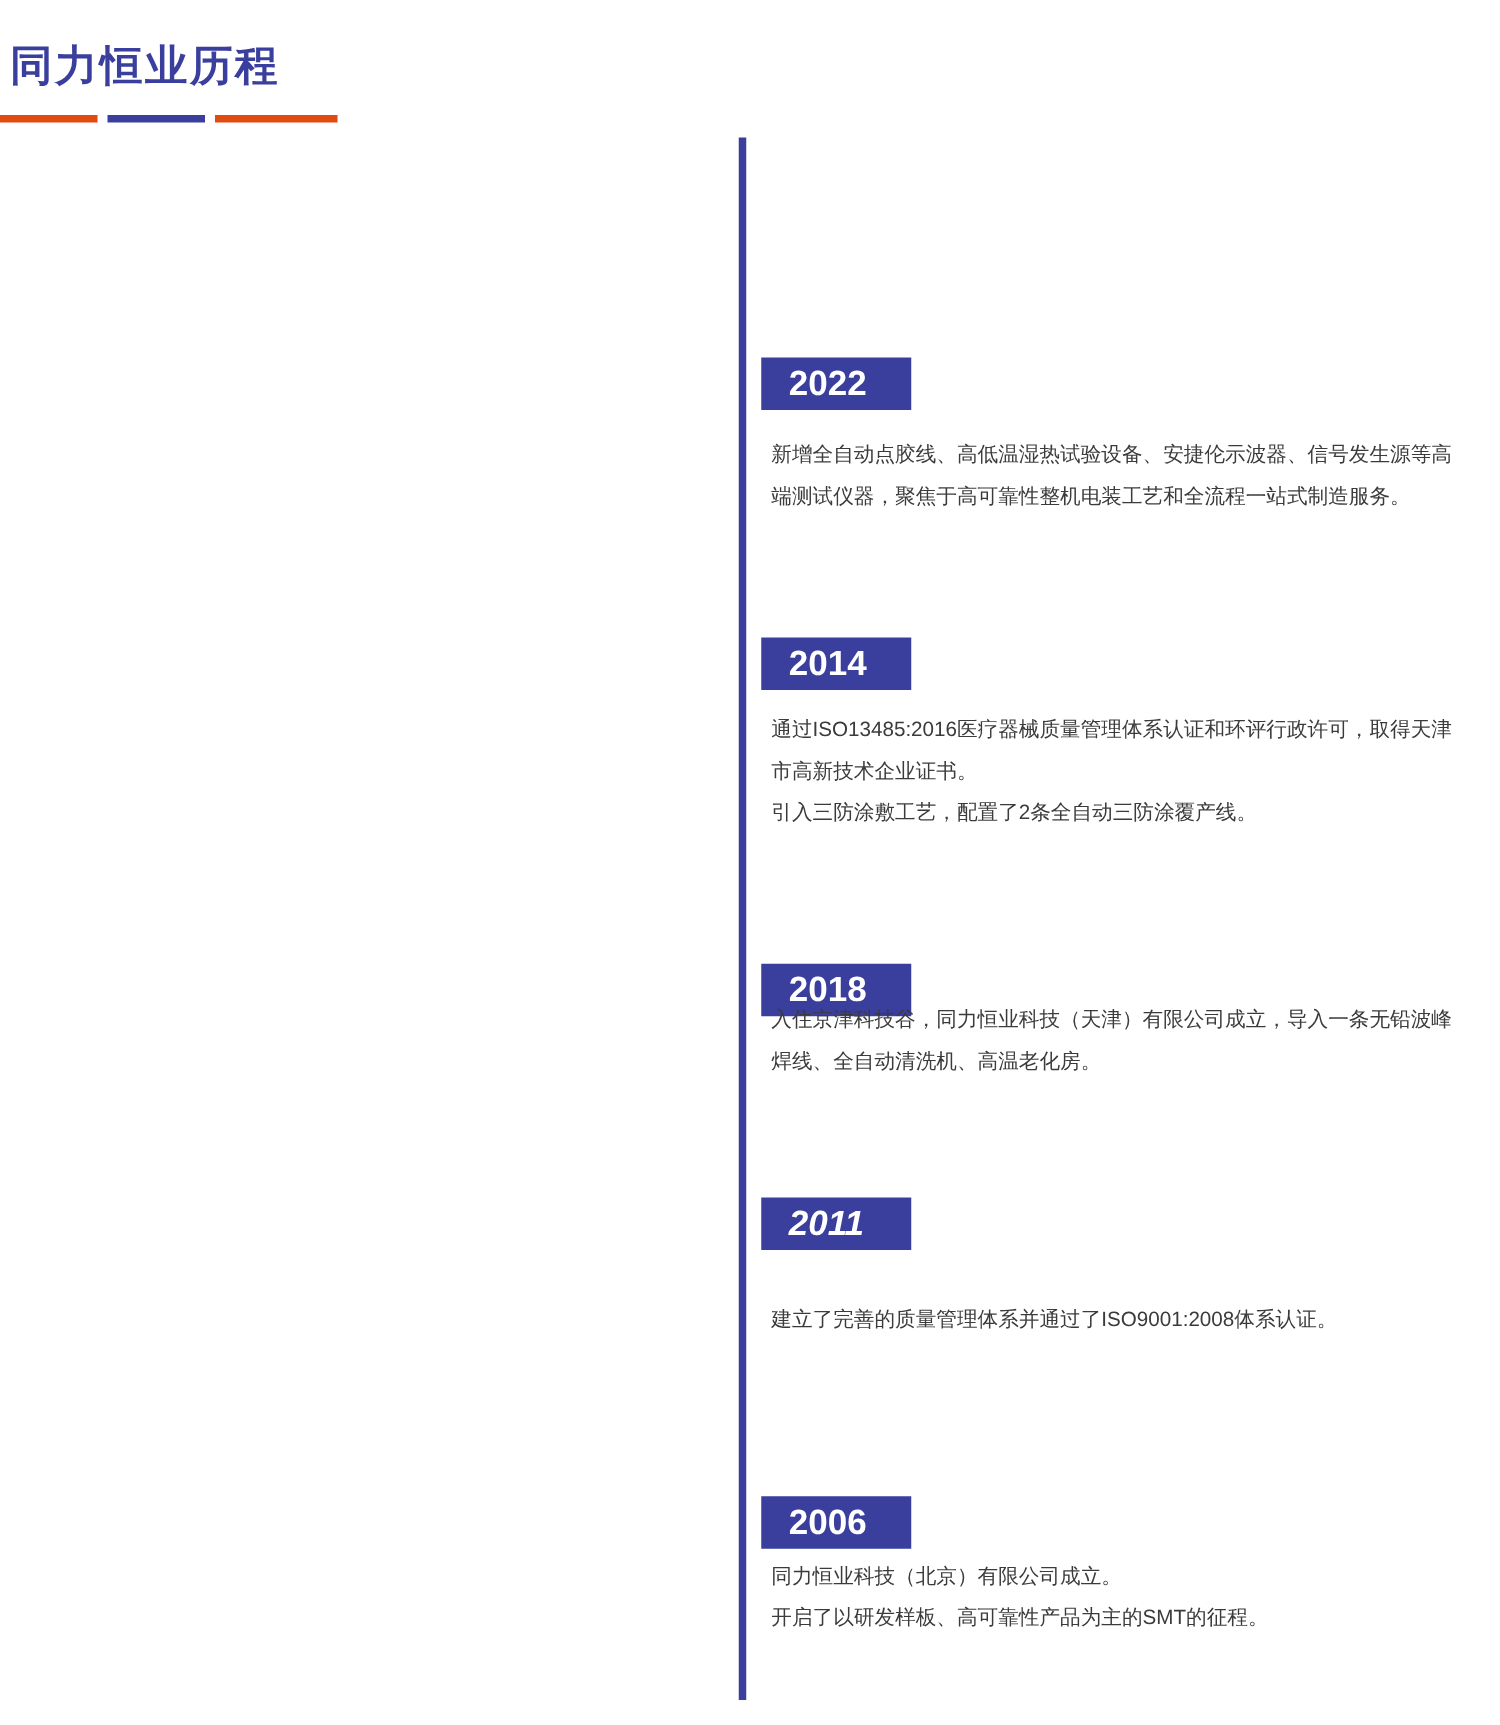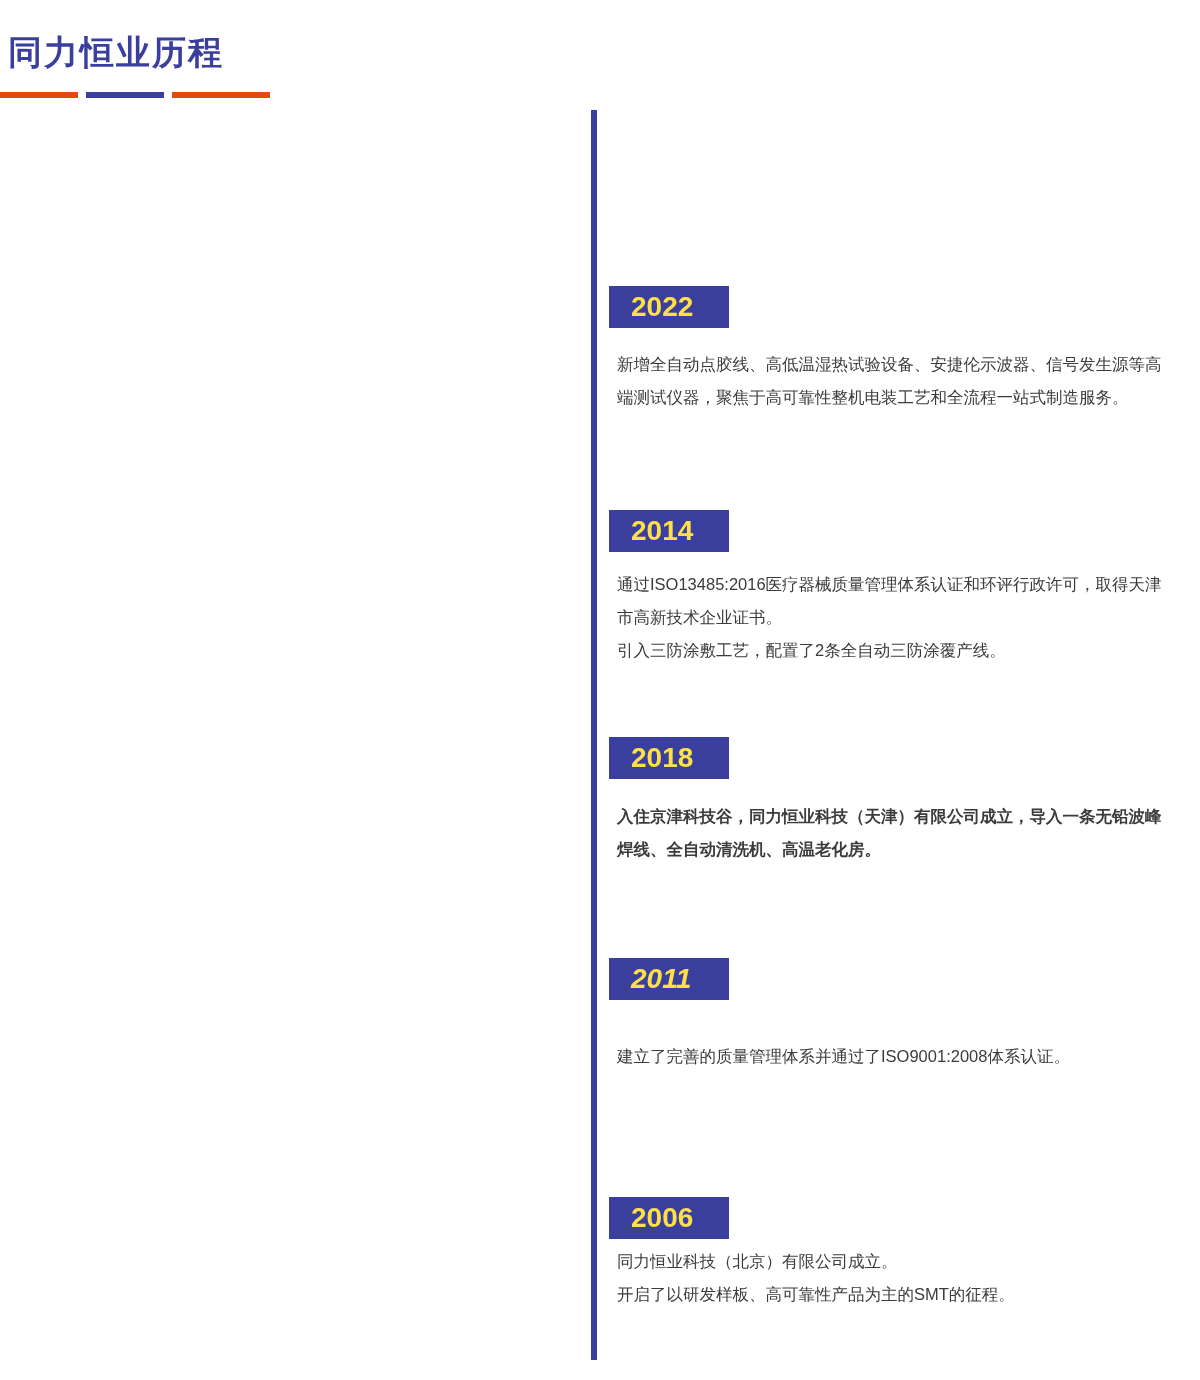--- a/index.html
+++ b/index.html
@@ -72,21 +72,21 @@
     position: absolute;
   }
 
   
   .year-tag {
     position: absolute;
     height: 42px;
     line-height: 42px;
     font-size: 28px;
     font-weight: bold;
-    color: #fde047;
+    color: #ffffff;
     box-sizing: border-box;
   }
   .year-right {
     width: 120px;
     text-align: left;
     padding-left: 22px;
     left: 609px;
     background: #3a3f9e;
   }
 
@@ -138,22 +138,22 @@
     <div class="node-text text-right" style="top: 468px; white-space: pre-line;">通过ISO13485:2016医疗器械质量管理体系认证和环评行政许可，取得天津市高新技术企业证书。
 引入三防涂敷工艺，配置了2条全自动三防涂覆产线。</div>
   </div>
 
   <div class="node">
     
     
   </div>
 
   <div class="node">
-    <div class="year-tag year-right" style="top: 637px;">2018</div>
-    <div class="node-text text-right" style="top: 700px; font-weight: bold;">入住京津科技谷，同力恒业科技（天津）有限公司成立，导入一条无铅波峰焊线、全自动清洗机、高温老化房。</div>
+    <div class="year-tag year-right" style="top: 671px;">2018</div>
+    <div class="node-text text-right" style="top: 700px;">入住京津科技谷，同力恒业科技（天津）有限公司成立，导入一条无铅波峰焊线、全自动清洗机、高温老化房。</div>
   </div>
 
   <div class="node">
     
     
   </div>
 
   <div class="node">
     <div class="year-tag year-right" style="top: 858px; font-style: italic;">2011</div>
     <div class="node-text text-right" style="top: 940px;">建立了完善的质量管理体系并通过了ISO9001:2008体系认证。</div>

